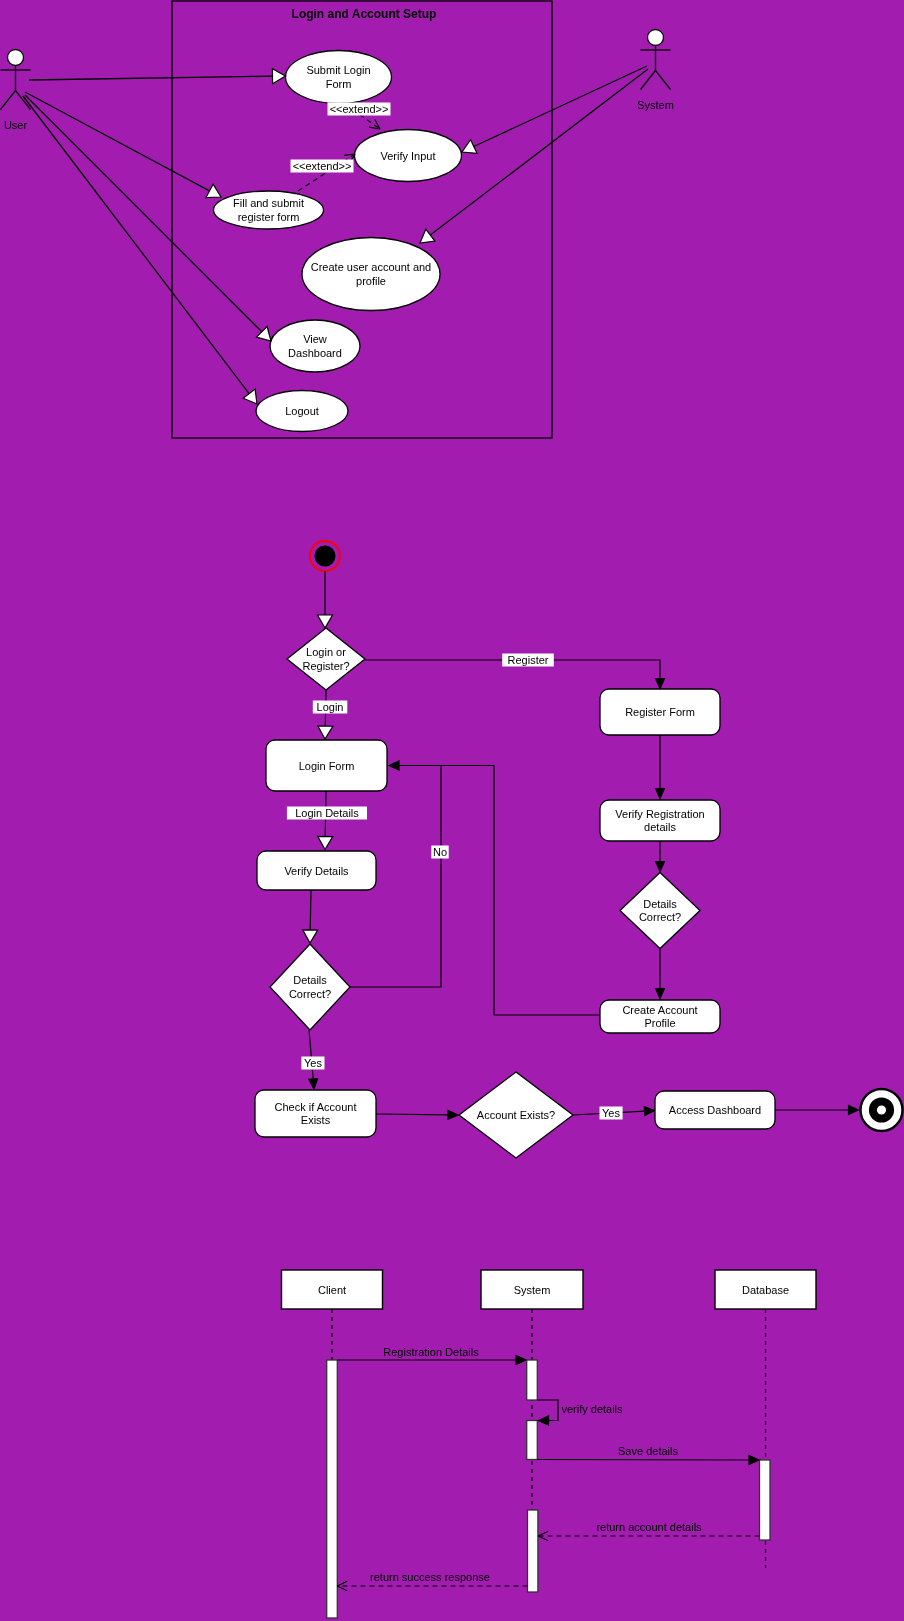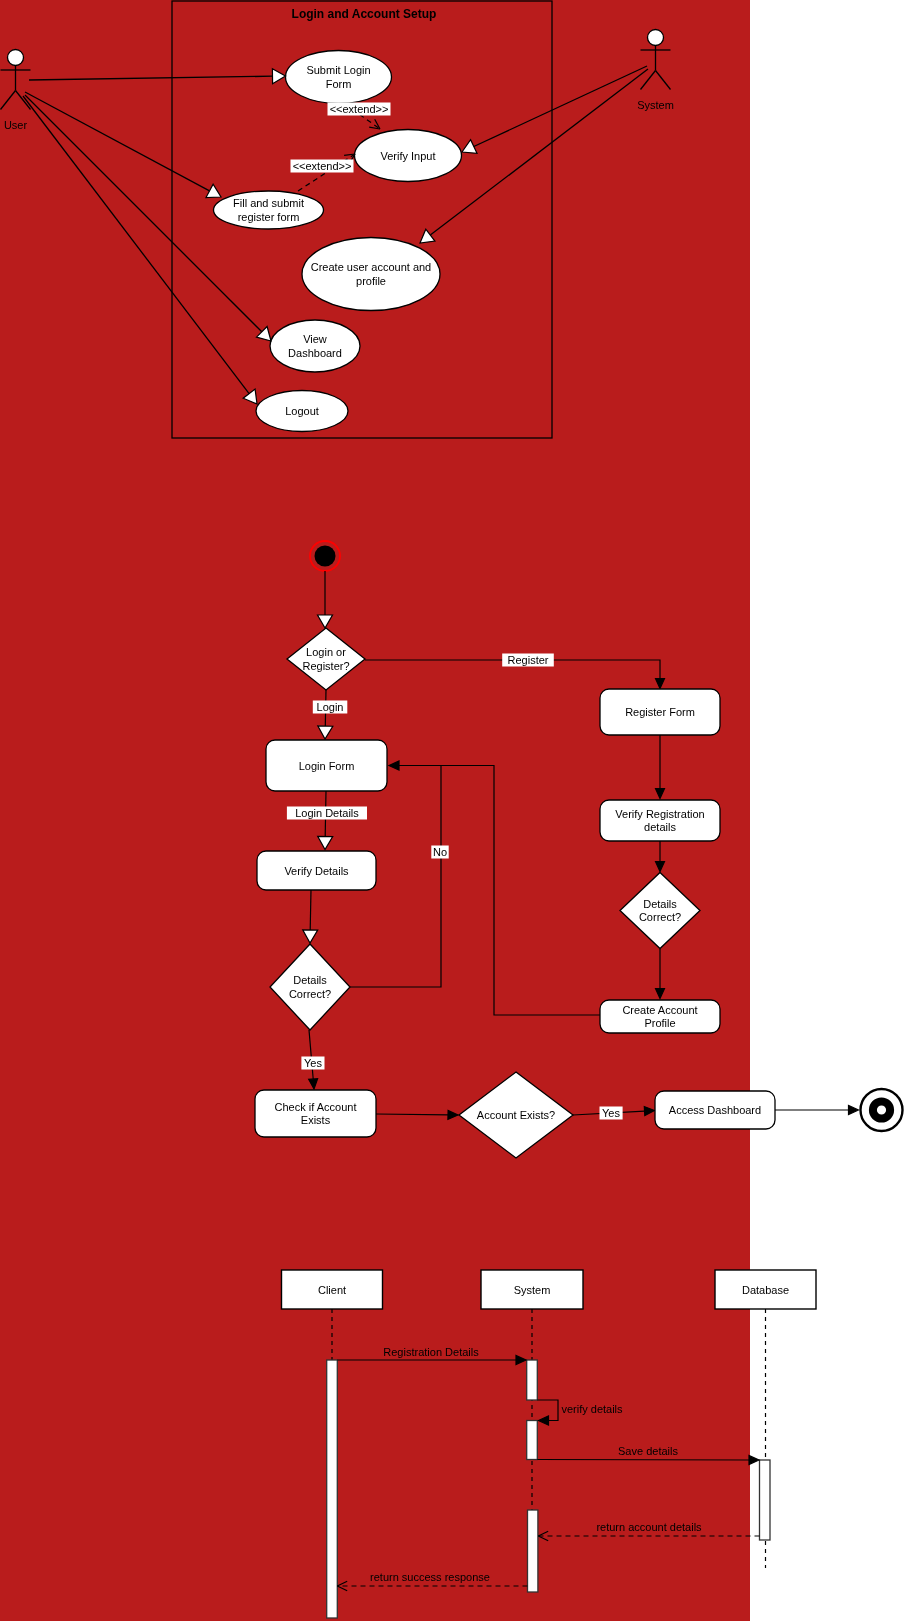--- a/index.html
+++ b/index.html
@@ -1,16 +1,16 @@
 <!DOCTYPE html>
 <html><head>
 <meta charset="utf-8">
 <style>
   html,body{margin:0;padding:0;background:#ffffff;}
-  #canvas{width:750px;height:1621px;position:relative;background:#b91c1c;}
+  #canvas{width:904px;height:1621px;position:relative;background:#a21caf;}
   svg{display:block;}
   text{font-family:"Liberation Sans",sans-serif;fill:#000000;}
 </style>
 </head>
 <body>
 
 <div id="canvas">
   <svg id="diagram-svg" width="904" height="1621" viewBox="0 0 904 1621">
       <g>
         <rect x="172" y="1" width="380" height="437" fill="none" stroke="#000000" stroke-width="1.3"></rect>

